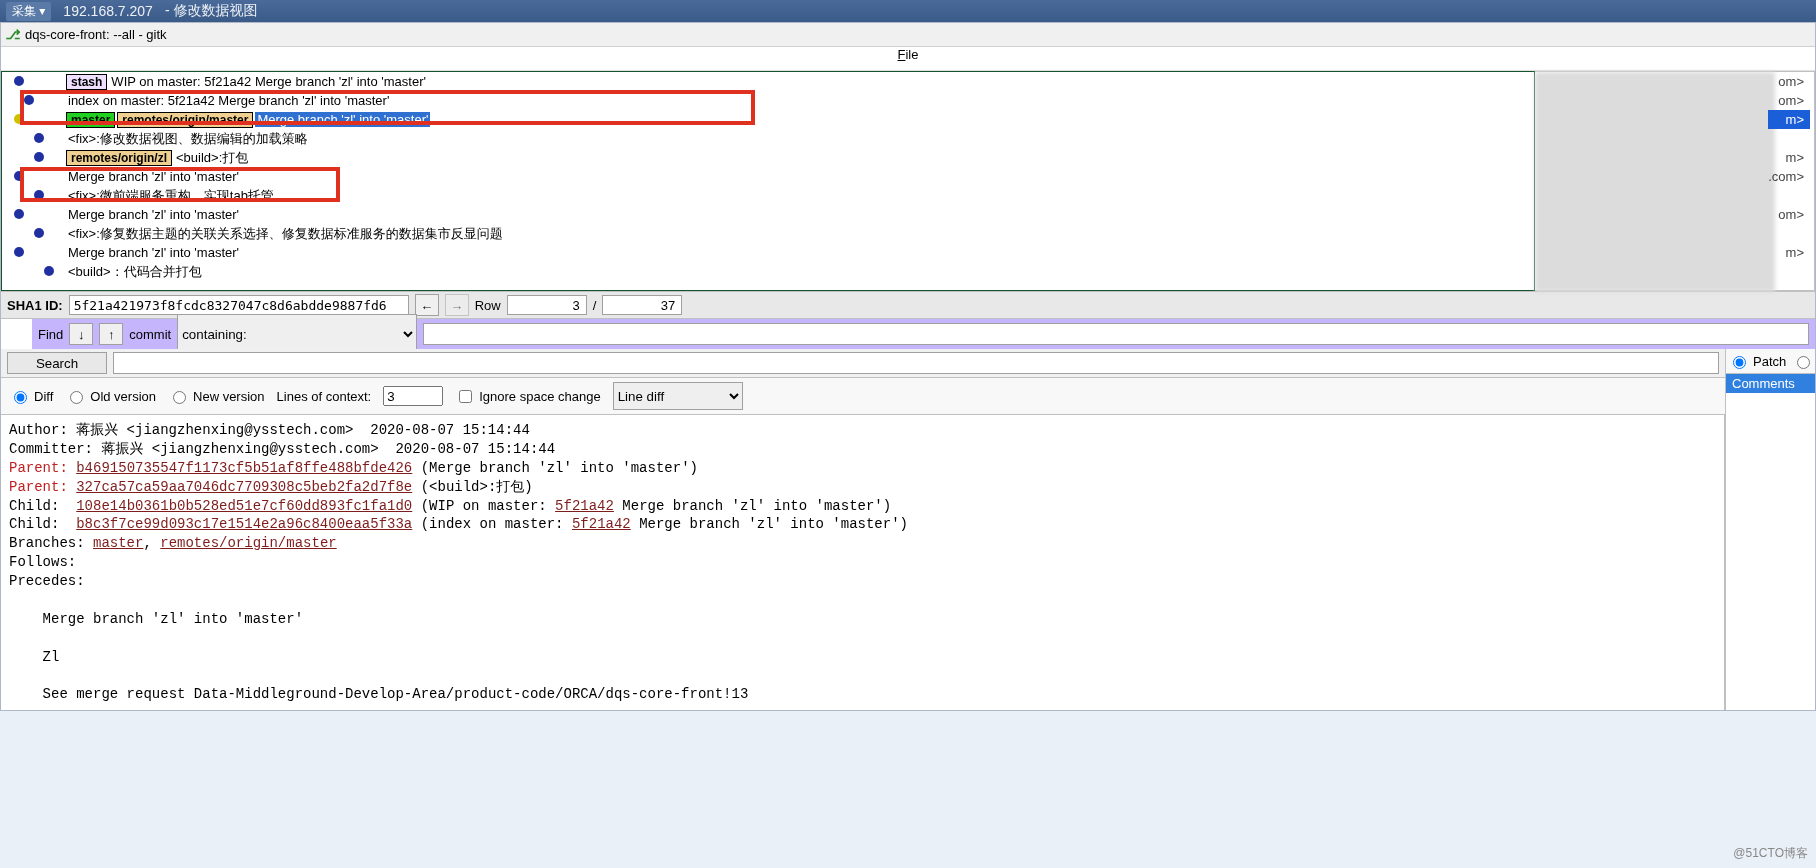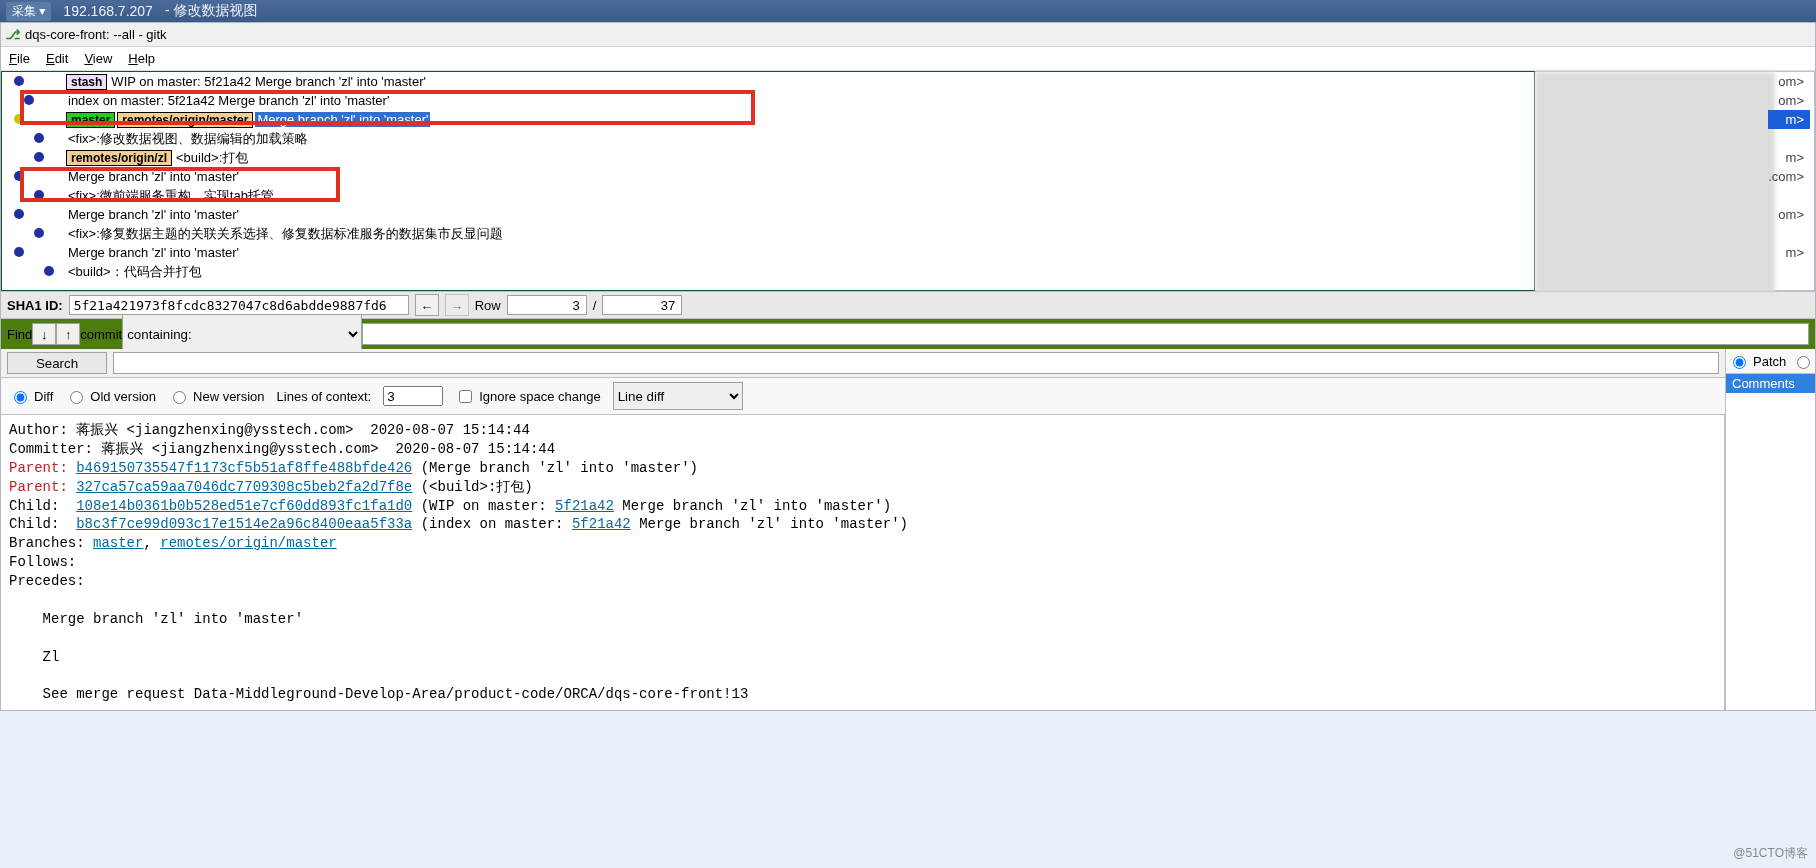--- a/index.html
+++ b/index.html
@@ -36,24 +36,25 @@
     align-items: center;
     padding: 0 4px;
     font-size: 13px;
     gap: 4px;
   }
   .title-bar .icon-tree { width: 16px; height: 16px; display:inline-flex; align-items:center; justify-content:center; color:#2a8a2a; font-weight:bold; }
   .menu-bar {
     height: 24px;
     display: flex;
     align-items: center;
-    padding: 0 8px;
+    padding: 0 0;
     gap: 16px;
     background: #fff;
     border-bottom: 1px solid #e0e0e0;
+    flex-direction: column;
   }
   .menu-bar span { cursor: pointer; }
   .menu-bar span u { text-decoration: underline; }
   .content-row { display: flex; }
   .graph-pane {
     flex: 1;
     background: #fff;
     border: 1px solid #14532d;
     height: 220px;
     overflow: hidden;
@@ -103,25 +104,26 @@
     padding: 0 6px;
     gap: 6px;
     font-size: 13px;
   }
   .sha-bar b { font-weight: bold; }
   .sha-bar input[type=text] { border:1px solid #a0a0a0; height:20px; padding:0 4px; font-family:monospace; font-size:13px; }
   .nav-btn { width:24px; height:22px; border:1px solid #a0a0a0; background:#f0f0f0; display:inline-flex; align-items:center; justify-content:center; cursor:pointer; }
   .row-box { width:80px; height:20px; border:1px solid #a0a0a0; background:#fff; display:inline-block; text-align:right; padding:0 6px; line-height:20px; }
   .find-bar {
     height: 30px;
-    background:#4d7c0f;
+    background:#c4b5fd;
     display:flex;
     align-items:center;
     padding:0 6px;
-    gap:0;
+    gap:6px;
+    margin-left:31px;
   }
   .find-bar select { height:40px; }
   .find-bar input[type=text] { flex:1; height:22px; border:1px solid #a0a0a0; }
   .search-row {
     display:flex; align-items:center; gap:6px; padding:3px 6px; background:#f0f0f0; border-bottom:1px solid #c0c0c0;
   }
   .search-row .search-btn { width:100px; height:22px; border:1px solid #a0a0a0; background:#e8e8e8; }
   .search-row input { flex:1; height:22px; border:1px solid #a0a0a0; }
   .diff-options {
     display:flex; align-items:center; gap:12px; padding:4px 8px; background:#f8f8f8; border-bottom:1px solid #c0c0c0;
@@ -133,21 +135,21 @@
   .commit-detail {
     font-family: "Courier New", monospace;
     font-size: 14px;
     padding: 6px 8px;
     background:#fff;
     white-space: pre;
     line-height: 1.35;
     border-right:1px solid #c0c0c0;
     overflow:auto;
   }
-  .commit-detail a { color: #0369a1; }
+  .commit-detail a { color: #7f1d1d; }
   .commit-detail .red { color: #c02020; }
   .lower { display:flex; position:relative; }
   .lower .commit-detail { flex:1; }
   .lower-right { width:90px; border-left:1px solid #c0c0c0; }
   .watermark { position:fixed; right:8px; bottom:6px; font-size:12px; color:#888; }
   .blur-block { position:absolute; background:#dcdcdc; filter:blur(2px); }
   .right-pane .row { height:19px; line-height:19px; padding-right:6px; text-align:right; font-size:13px; color:#444; }
   .right-pane .row.sel { background:#1a5fd8; color:#fff; }
 </style>
 </head>

